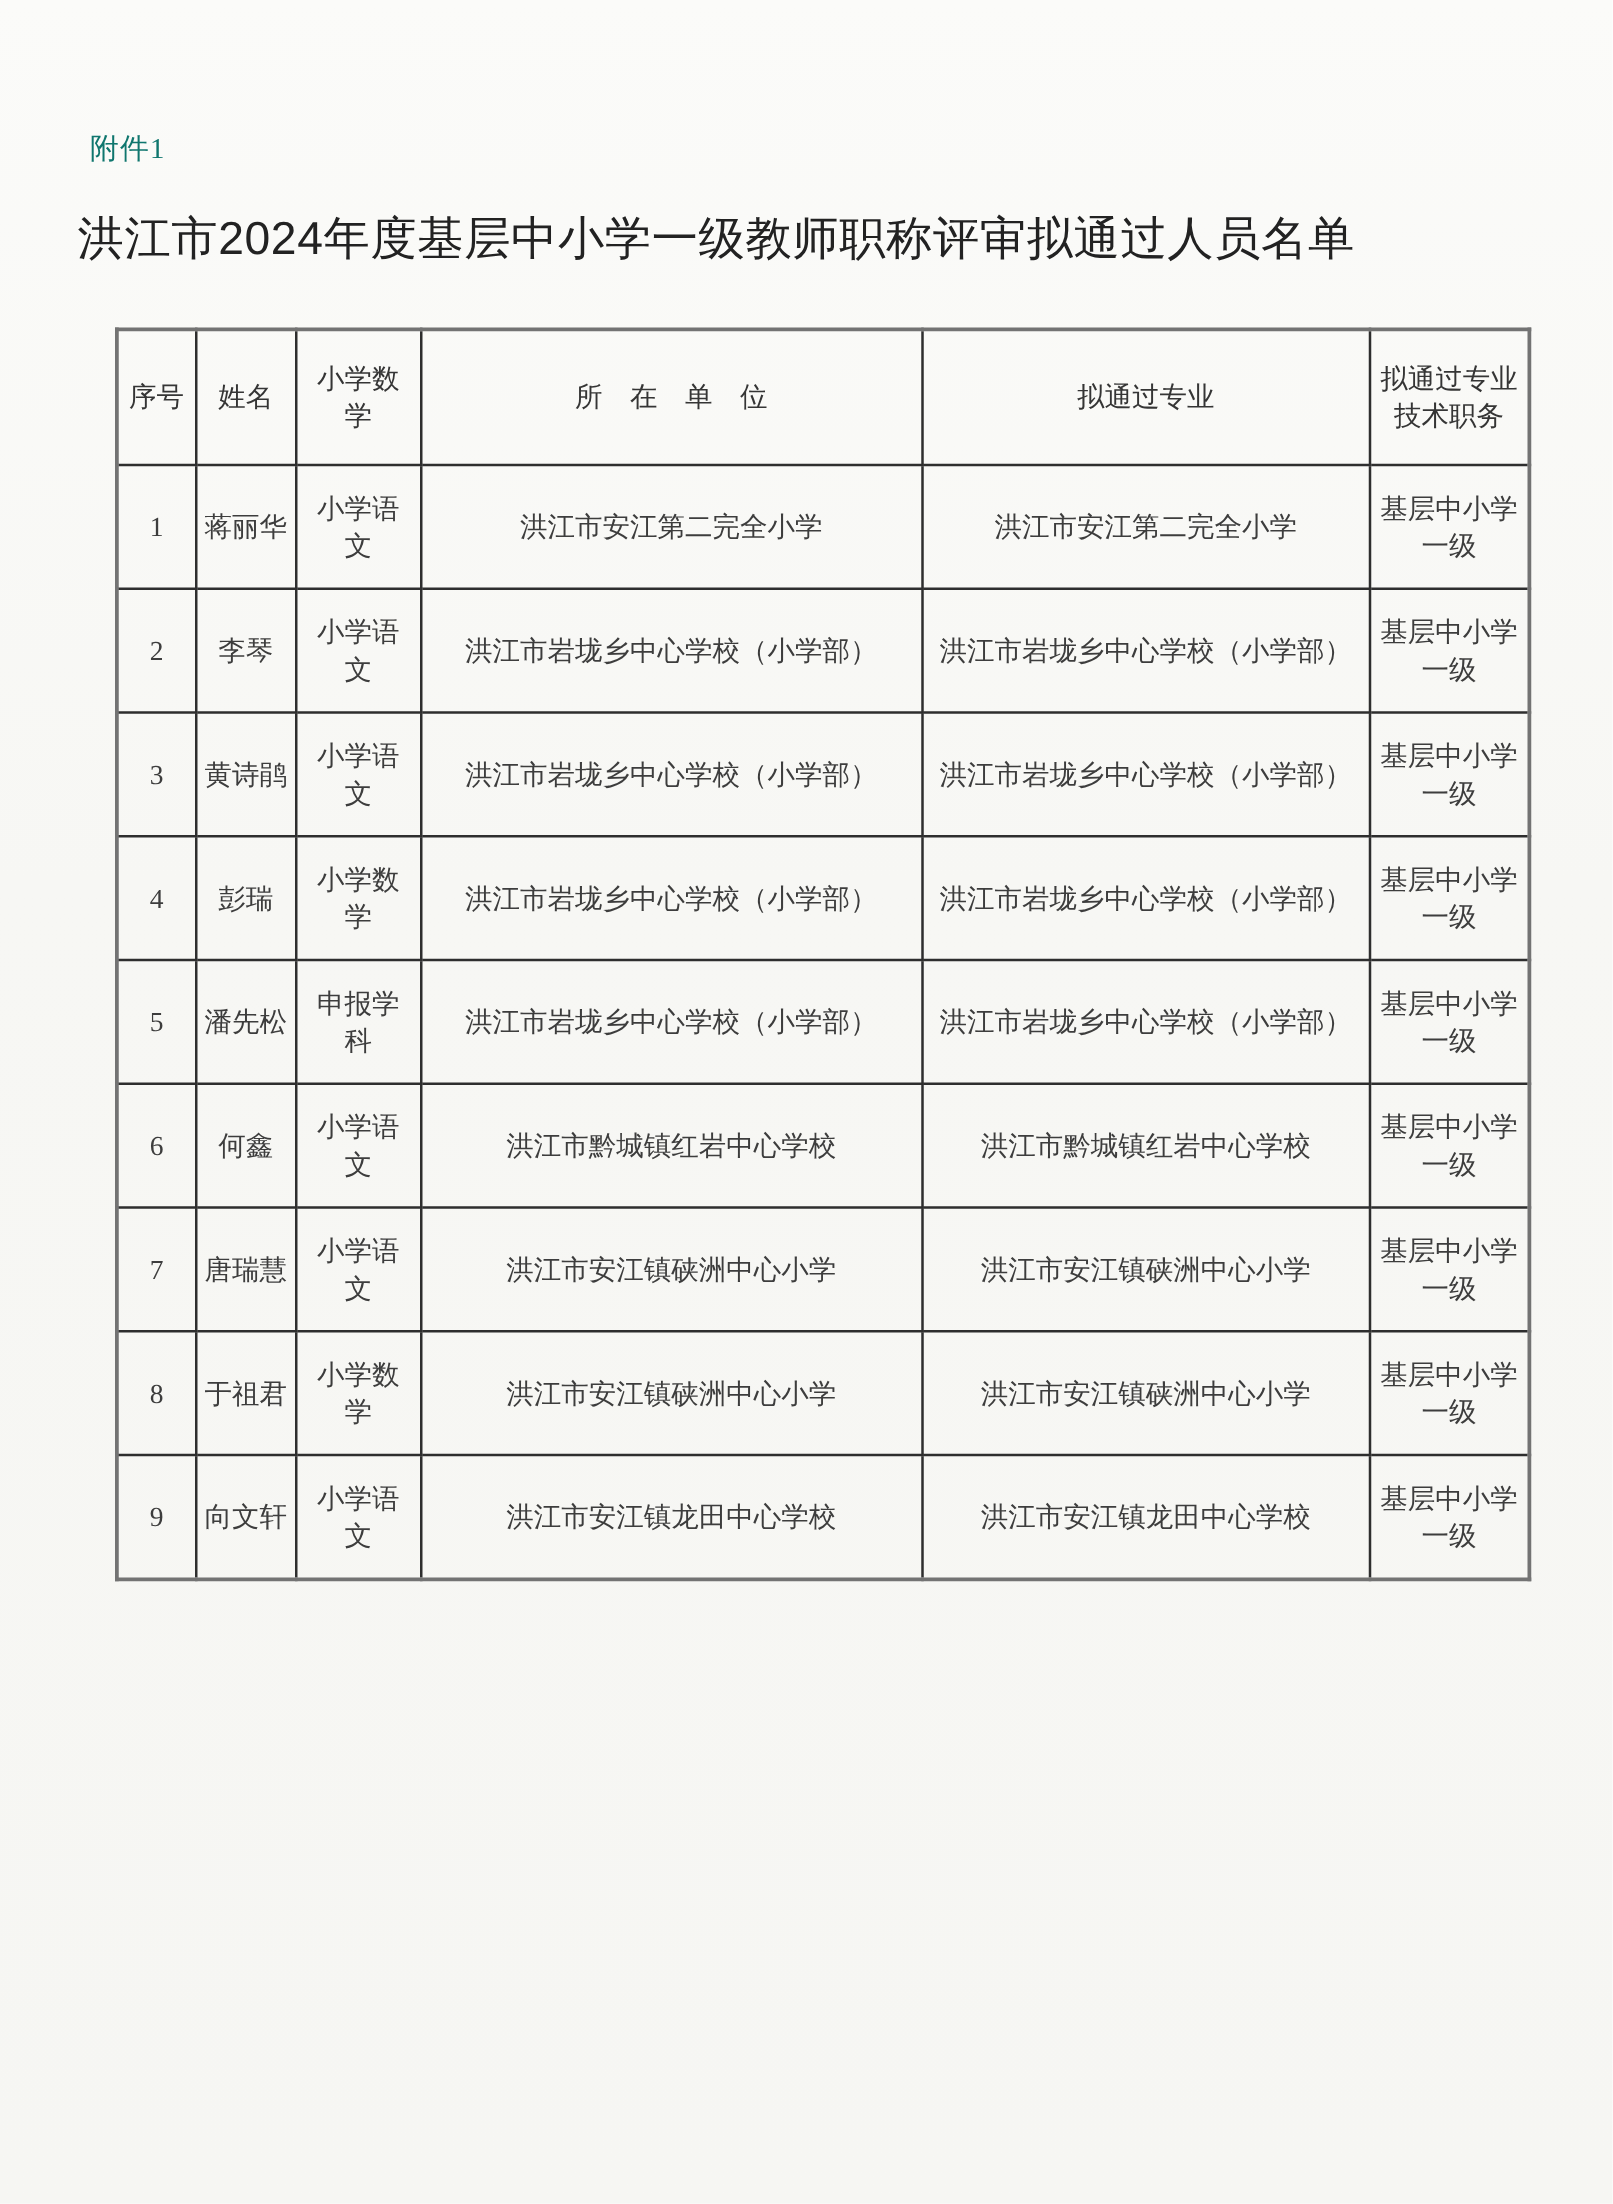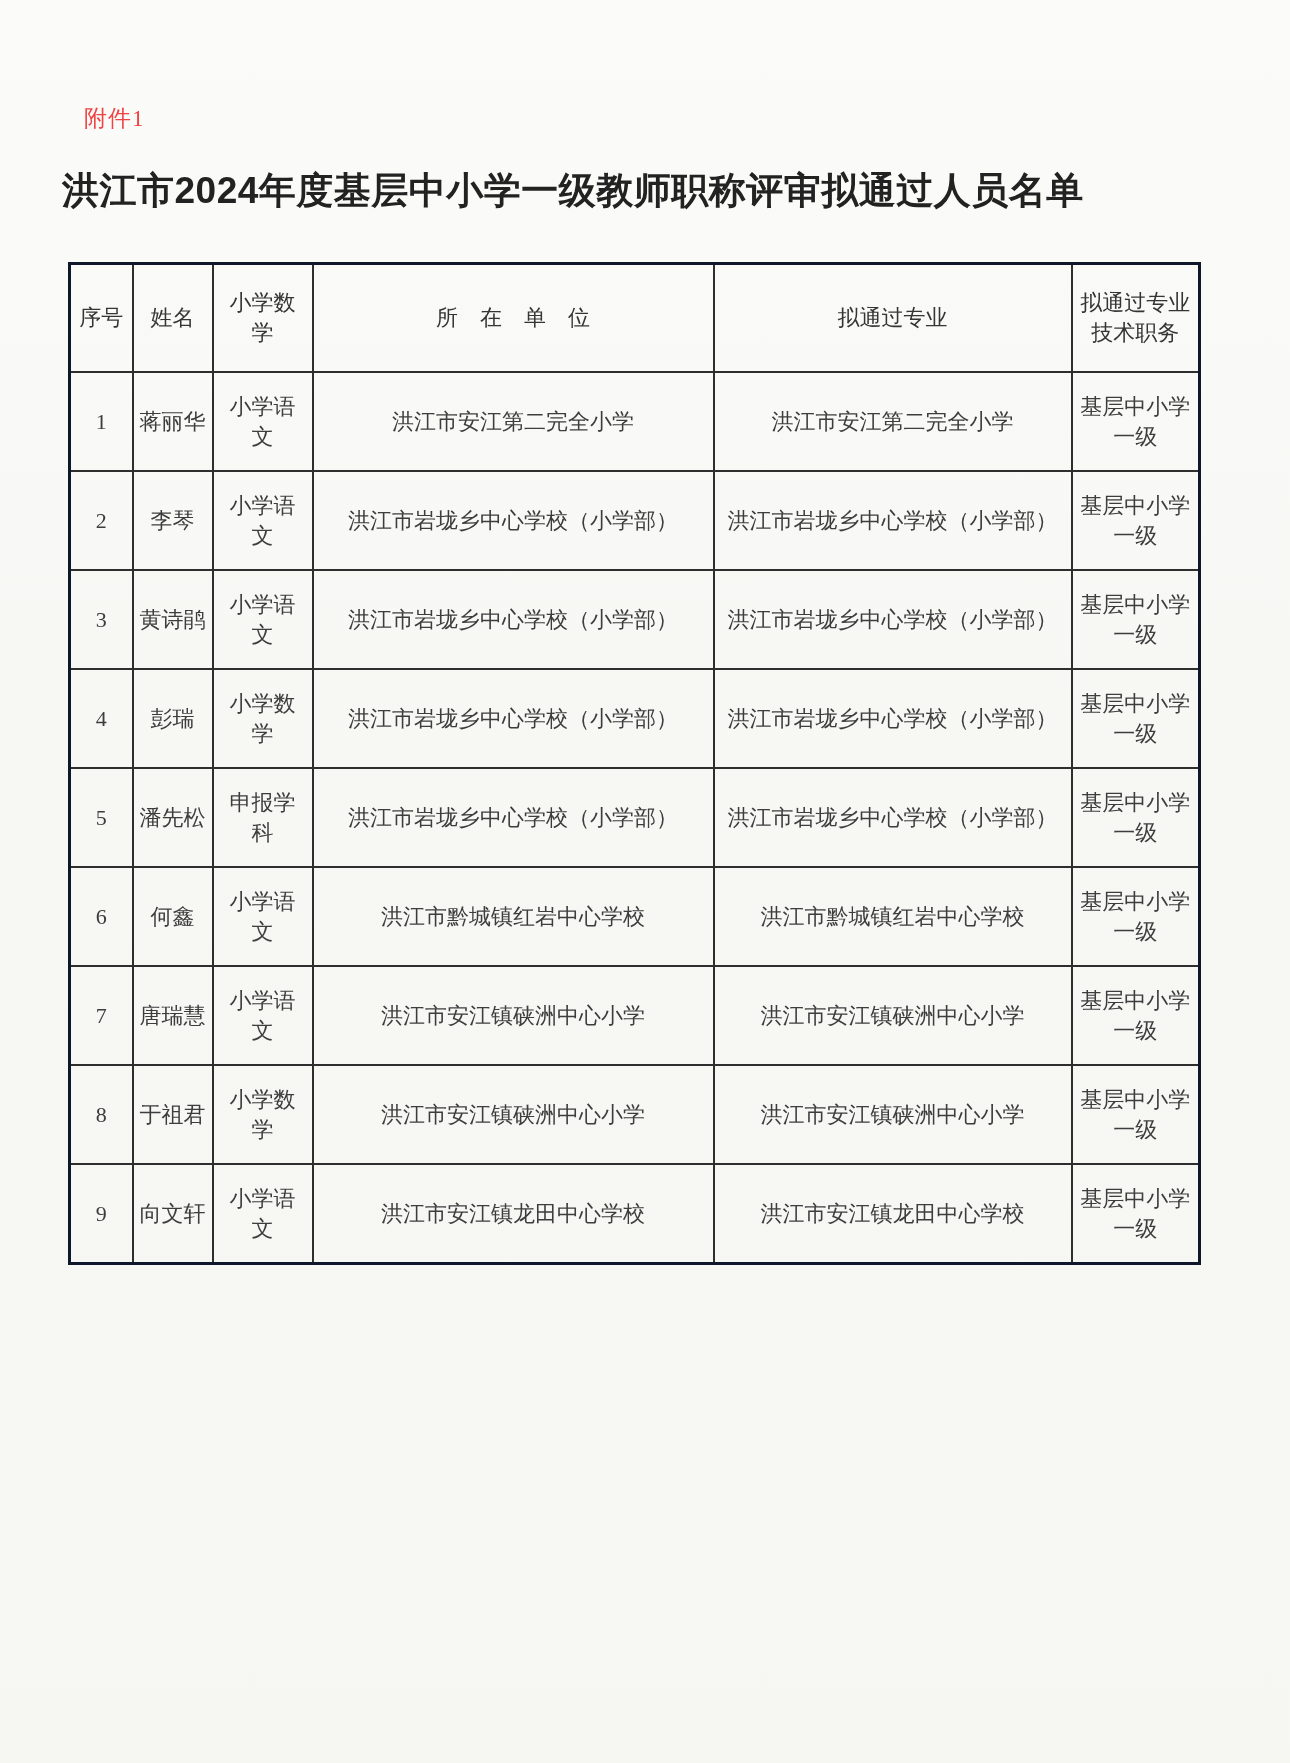--- a/index.html
+++ b/index.html
@@ -10,34 +10,34 @@
     width: 1290px;
     height: 1763px;
     position: relative;
     background: linear-gradient(180deg, #fbfbf9 0%, #f7f7f4 40%, #f6f6f3 100%);
     font-family: "Liberation Serif", serif;
     color: #3a3a3a;
     overflow: hidden;
   }
   .attachment-label {
     position: absolute;
-    left: 84px;
+    left: 72px;
     top: 103px;
     font-size: 23px;
     letter-spacing: 1px;
-    color: #ef4444;
+    color: #0f766e;
   }
   .doc-title {
     position: absolute;
     left: 62px;
     top: 166px;
     width: 1020px;
     text-align: center;
     font-family: "Liberation Sans", sans-serif;
-    font-weight: bold;
+    font-weight: normal;
     font-size: 37px;
     letter-spacing: 0.5px;
     color: #222;
     white-space: nowrap;
   }
   table.roster {
     position: absolute;
     left: 68px;
     top: 262px;
     width: 1130px;
@@ -63,21 +63,21 @@
   }
   table.roster thead th {
     height: 98px;
     font-weight: normal;
     font-size: 22px;
     color: #353535;
   }
   table.roster tbody td {
     height: 89px;
   }
-  table.roster { border: 3px solid #0f172a; }
+  table.roster { border: 3px solid #737373; margin-left: 24px; }
   thead th { border-bottom-width: 3px; }
 </style>
 </head>
 <body>
 
 <div class="attachment-label">附件1</div>
 
 <div class="doc-title">洪江市2024年度基层中小学一级教师职称评审拟通过人员名单</div>
 
 <table class="roster">

